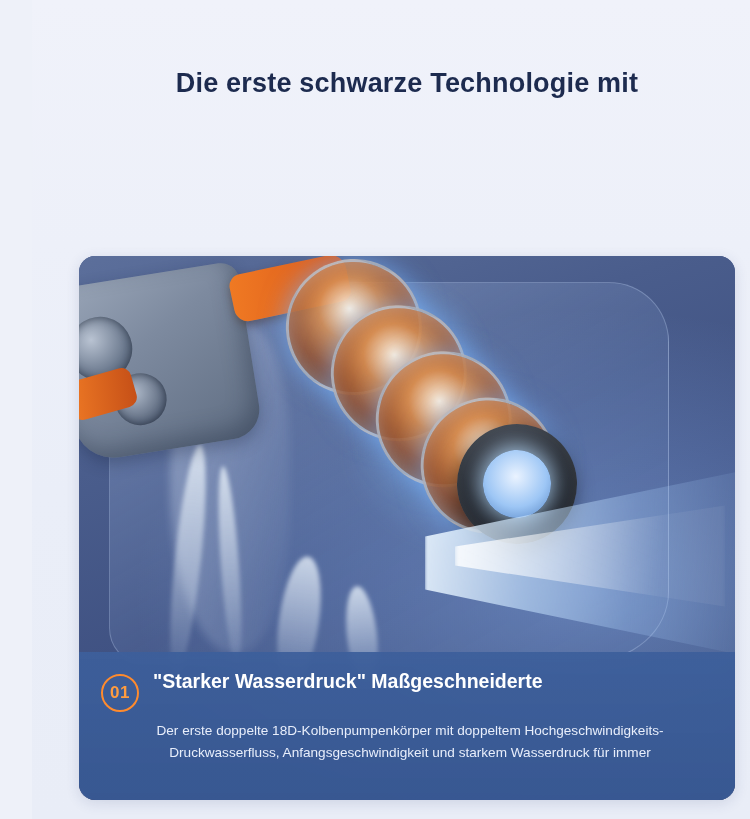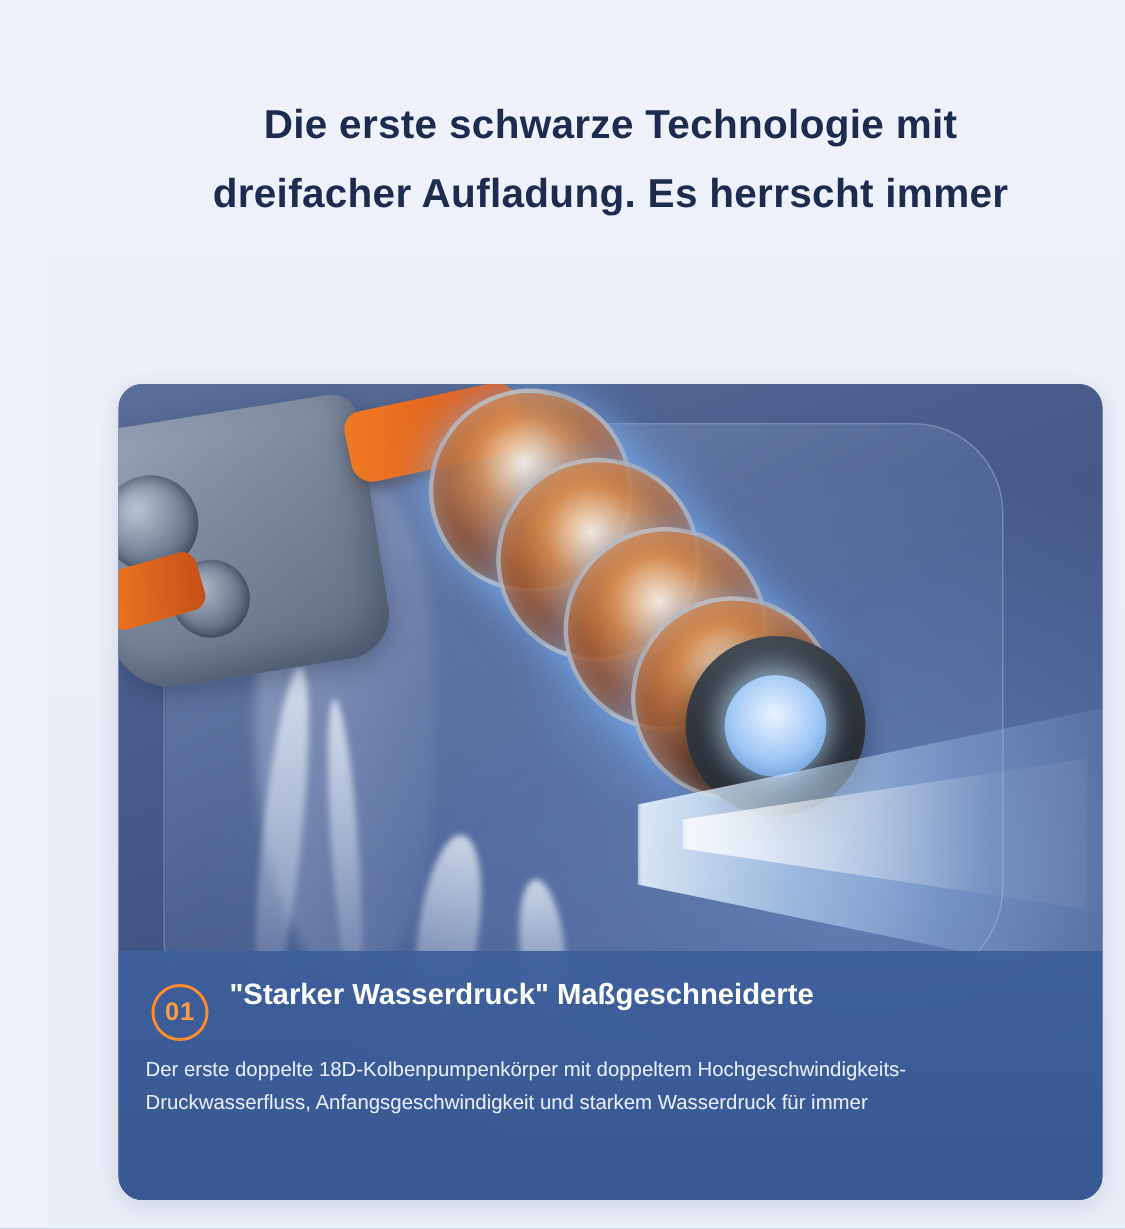--- a/index.html
+++ b/index.html
@@ -219,21 +219,21 @@
   .s2 { left: 142px; top: 210px; width: 18px; height: 200px; transform: rotate(-4deg); }
   .s3 { left: 200px; top: 300px; width: 40px; height: 130px; transform: rotate(8deg); }
   .s4 { left: 268px; top: 330px; width: 30px; height: 100px; transform: rotate(-6deg); }
 
   
   .caption-band {
     position: absolute;
     left: 0;
     right: 0;
     bottom: 0;
-    height: 166px;
+    height: 148px;
     background: linear-gradient(180deg, rgba(61,95,155,0.94), rgba(56,88,146,0.98));
     backdrop-filter: blur(2px);
   }
   .caption-row {
     display: flex;
     align-items: flex-start;
     padding: 14px 22px 0 22px;
   }
   .badge {
     flex: 0 0 auto;
@@ -257,32 +257,32 @@
     font-weight: bold;
     line-height: 1.55;
     padding-right: 16px;
   }
   .caption-title .t-line { display: block; }
 
   .caption-body {
     color: #e8eefb;
     font-size: 13.6px;
     line-height: 1.62;
-    padding: 8px 30px 0 18px;
+    text-align: center;
+    padding: 8px 30px 0 36px;
   }
   .caption-body .b-line { display: block; }
 </style>
 </head>
 <body>
 
 <div class="page">
 
   <div class="headline">
     <span class="headline-line">Die erste schwarze Technologie mit</span>
-    <span class="headline-line">dreifacher Aufladung. Es herrscht immer</span>
   </div>
 
   <div class="card">
 
     <div class="photo">
       <div class="shell">
         <div class="shell-hi"></div>
       </div>
 
       <div class="stream s1"></div>

